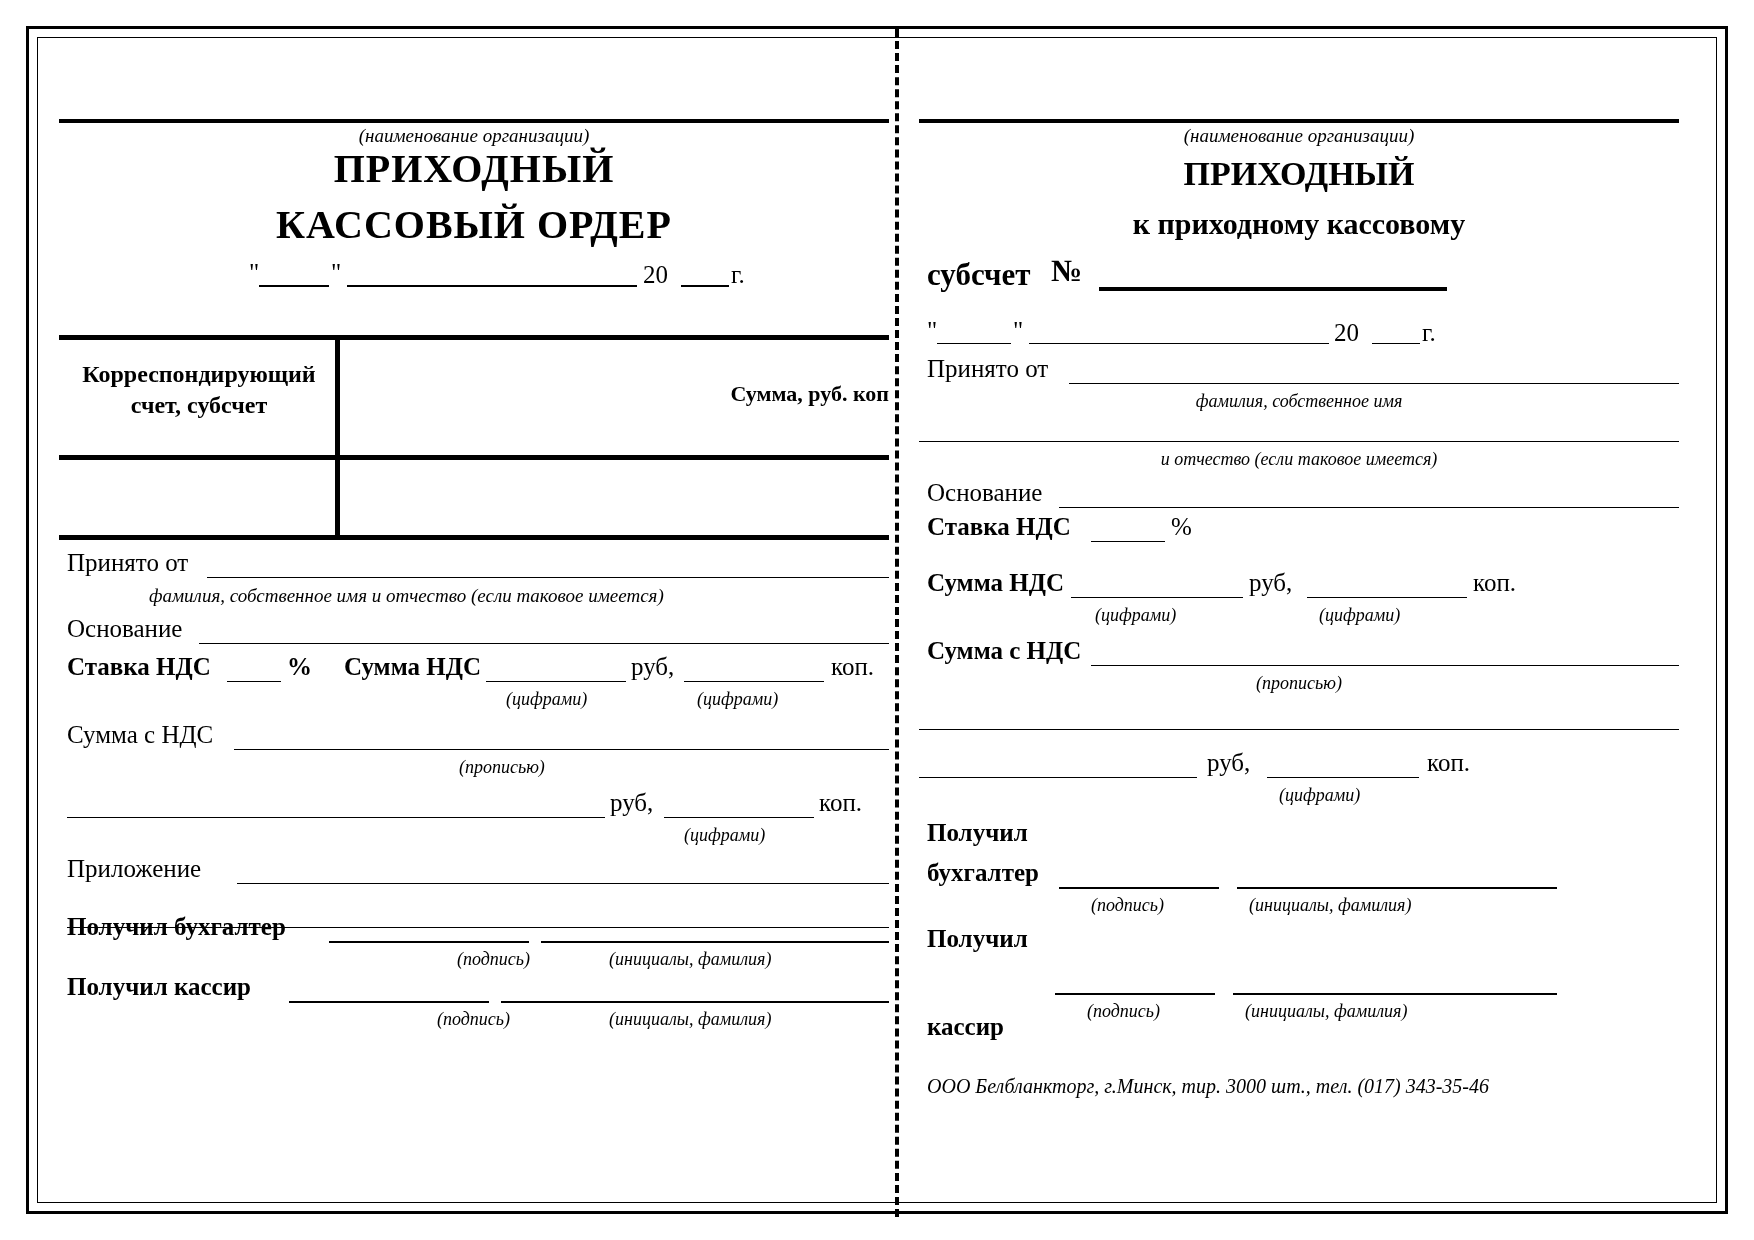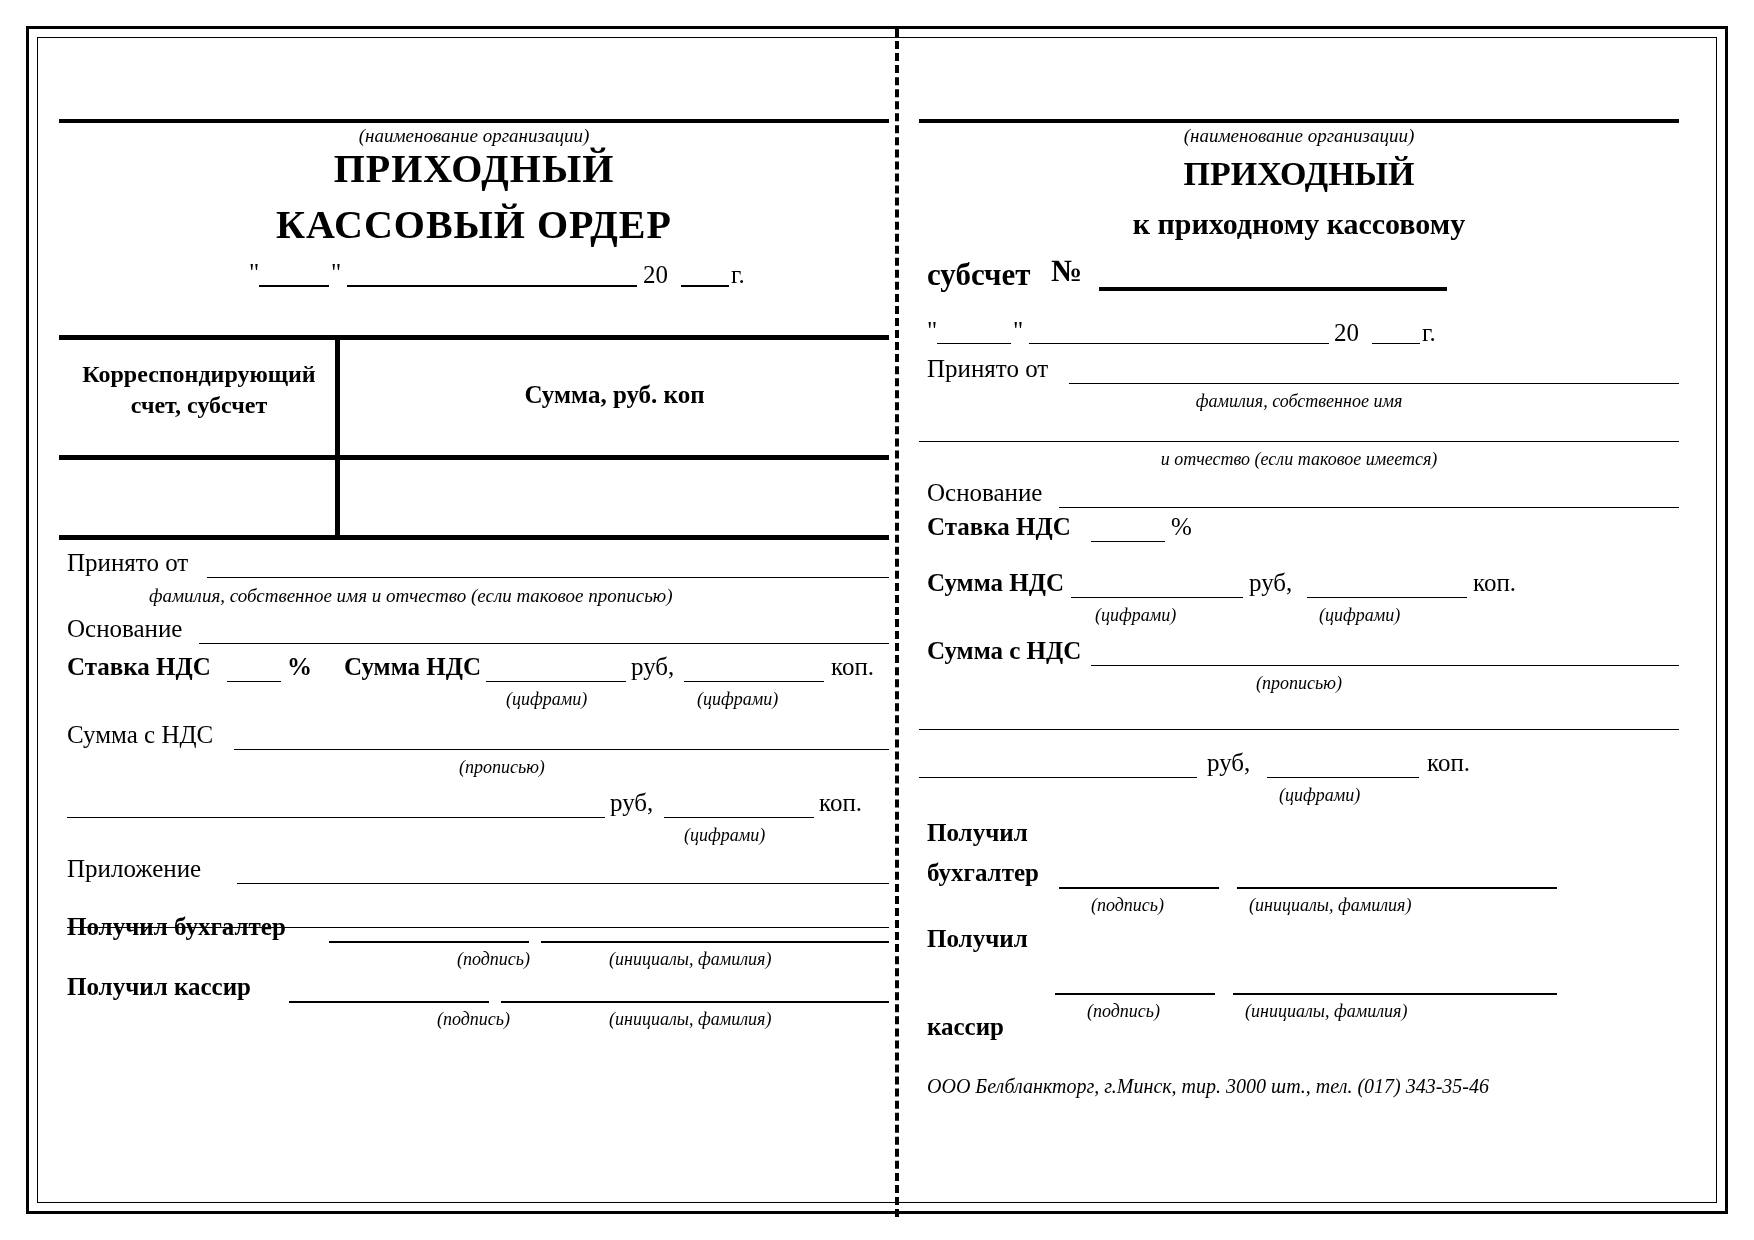--- a/index.html
+++ b/index.html
@@ -78,21 +78,21 @@
   #tbl-top    { position: absolute; left: 0; top: 0;   width: 830px; height: 5px; background:#000; }
   #tbl-mid    { position: absolute; left: 0; top: 120px; width: 830px; height: 5px; background:#000; }
   #tbl-bot    { position: absolute; left: 0; top: 200px; width: 830px; height: 5px; background:#000; }
   #tbl-vert   { position: absolute; left: 276px; top: 0; width: 5px; height: 205px; background:#000; }
   #th-left {
     position: absolute; left: 4px; top: 24px; width: 272px;
     text-align: center; font-size: 24px; font-weight: bold; line-height: 1.3;
   }
   #th-right {
     position: absolute; left: 281px; top: 46px; width: 549px;
-    text-align: center; font-size: 25px; font-weight: bold;
+    text-align: right; font-size: 22px; font-weight: bold;
   }
 
   .footer-note {
     position: absolute;
     font-size: 20px; font-style: italic; white-space: nowrap;
   }
 </style>
 </head>
 <body>
 
@@ -128,21 +128,21 @@
         <span>счет, субсчет</span>
       </div>
       <div id="th-right">Сумма,  руб. коп</div>
 
       <div style="position:absolute; left:4px; top:140px; width:266px; height:52px; font-size:24px;"></div>
       <div style="position:absolute; left:288px; top:140px; width:536px; height:52px; font-size:24px;"></div>
     </div>
 
     <div class="row lbl" style="left:8px; top:520px;">Принято от</div>
     <div class="rule-thin" style="left:148px; top:548px; width:682px;"></div>
-    <div class="row cap" style="left:90px; top:556px;">фамилия, собственное имя и отчество (если таковое прописью)</div>
+    <div class="row cap" style="left:90px; top:556px;">фамилия, собственное имя и отчество (если таковое имеется)</div>
 
     <div class="row lbl" style="left:8px; top:586px;">Основание</div>
     <div class="rule-thin" style="left:140px; top:614px; width:690px;"></div>
 
     <div class="row lbl-b" style="left:8px; top:624px;">Ставка НДС</div>
     <div class="rule-thin" style="left:168px; top:652px; width:54px;"></div>
     <div class="row lbl-b" style="left:228px; top:624px;">%</div>
 
     <div class="row lbl-b" style="left:285px; top:624px;">Сумма НДС</div>
     <div class="rule-thin" style="left:427px; top:652px; width:140px;"></div>

